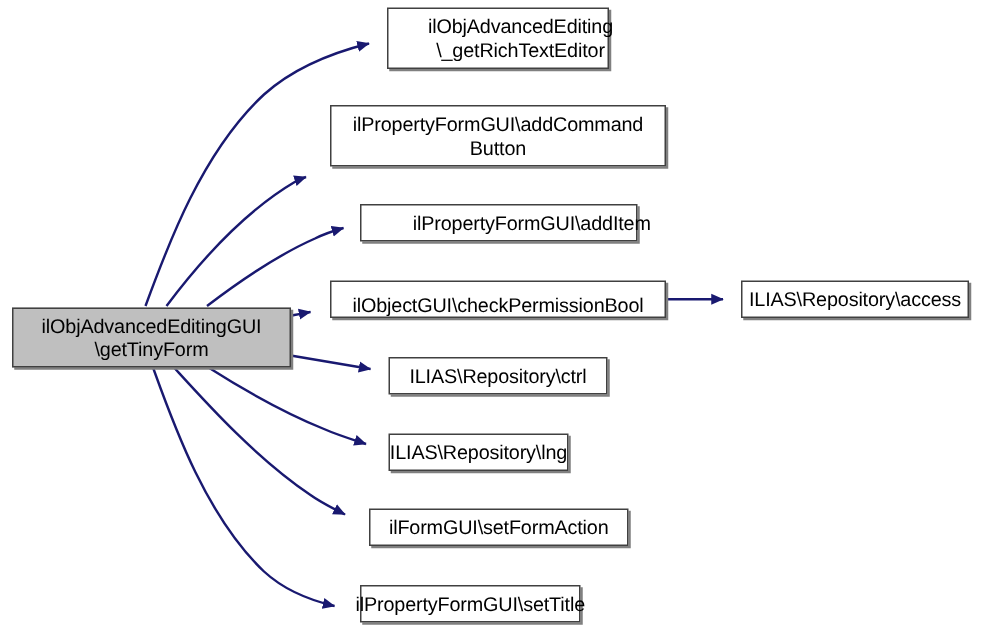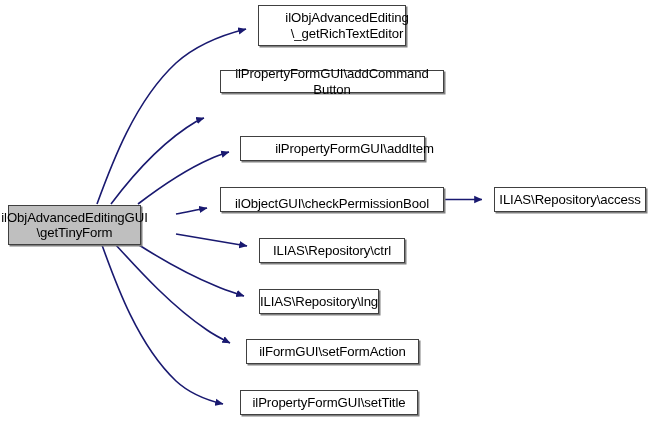--- a/index.html
+++ b/index.html
@@ -72,31 +72,31 @@
       <path d="M 138 204 C 159 188 185 170 210 159 C 216 156 222 154 229 152" marker-end="url(#arrow)"></path>
       <path d="M 176 214 C 187 212 196 210 207 208" marker-end="url(#arrow)"></path>
       <path d="M 176 234 C 199 238 224 242 247 246" marker-end="url(#arrow)"></path>
       <path d="M 139 245 C 161 259 189 275 216 286 C 225 290 235 293 244 296" marker-end="url(#arrow)"></path>
       <path d="M 116 245 C 137 268 170 305 207 330 C 214 335 222 339 230 343" marker-end="url(#arrow)"></path>
       <path d="M 102 245 C 115 281 137 344 176 381 C 189 393 206 400 223 404" marker-end="url(#arrow)"></path>
       <path d="M 444 199.5 L 482 199.5" marker-end="url(#arrow)"></path>
     </g>
   </svg>
 
-  <div class="node root" style="left: 8px; top: 205px; width: 133px; height: 40px;">
+  <div class="node root" style="left: 8px; top: 205px; width: 186px; height: 40px;">
     <span class="node-label">ilObjAdvancedEditingGUI
 \getTinyForm</span>
   </div>
 
   <div class="node plain" style="left: 258px; top: 5px; width: 148px; height: 41px; padding-left: 30px;">
     <span class="node-label">ilObjAdvancedEditing
 \_getRichTextEditor</span>
   </div>
 
-  <div class="node plain" style="left: 220px; top: 70px; width: 224px; height: 23px;">
+  <div class="node plain" style="left: 220px; top: 70px; width: 224px; height: 41px;">
     <span class="node-label">ilPropertyFormGUI\addCommand
 Button</span>
   </div>
 
   <div class="node plain" style="left: 240px; top: 136px; width: 185px; height: 25px; padding-left: 44px;">
     <span class="node-label">ilPropertyFormGUI\addItem</span>
   </div>
 
   <div class="node plain" style="left: 220px; top: 187px; width: 224px; height: 25px; align-items: flex-end;">
     <span class="node-label">ilObjectGUI\checkPermissionBool</span>
@@ -107,21 +107,21 @@
   </div>
 
   <div class="node plain" style="left: 259px; top: 289px; width: 120px; height: 25px;">
     <span class="node-label">ILIAS\Repository\lng</span>
   </div>
 
   <div class="node plain" style="left: 246px; top: 339px; width: 173px; height: 25px;">
     <span class="node-label">ilFormGUI\setFormAction</span>
   </div>
 
-  <div class="node plain" style="left: 240px; top: 390px; width: 178px; height: 25px;">
+  <div class="node plain" style="left: 240px; top: 390px; width: 147px; height: 25px;">
     <span class="node-label">ilPropertyFormGUI\setTitle</span>
   </div>
 
   <div class="node plain" style="left: 494px; top: 187px; width: 152px; height: 25px;">
     <span class="node-label">ILIAS\Repository\access</span>
   </div>
 
 </div>
 
 </body></html>

